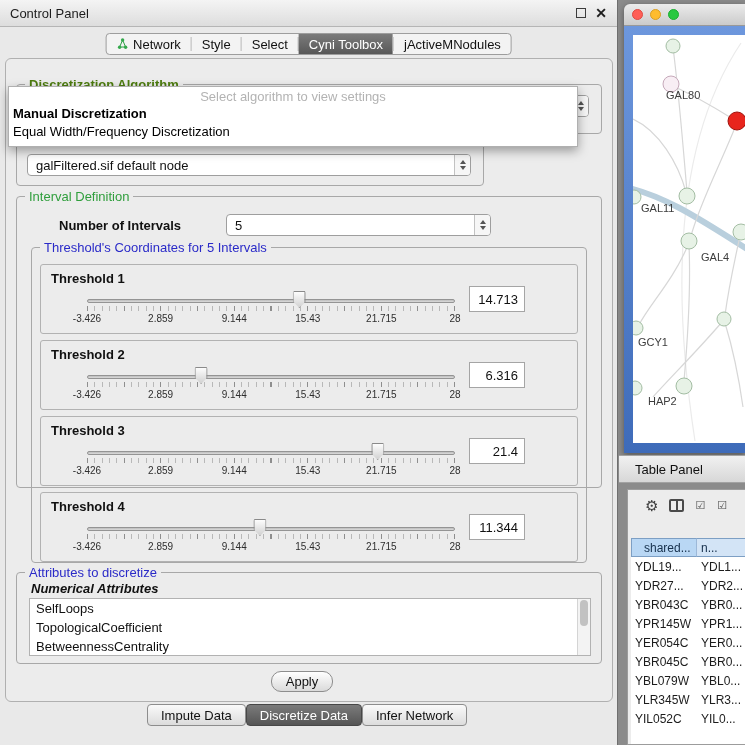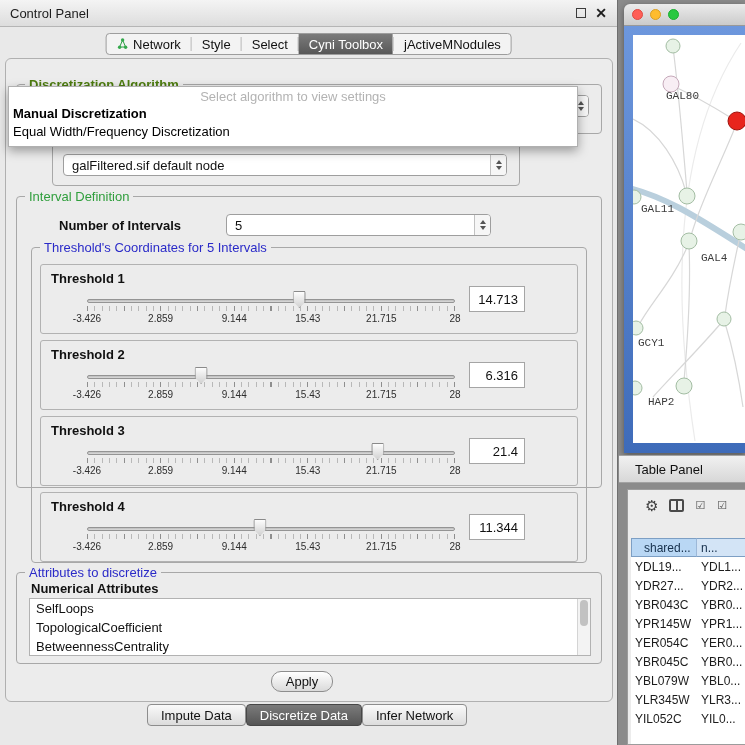--- a/index.html
+++ b/index.html
@@ -33,59 +33,59 @@
   .tri-up{width:0;height:0;border-left:3.5px solid transparent;border-right:3.5px solid transparent;border-bottom:4.5px solid #555;}
   .tri-down{width:0;height:0;border-left:3.5px solid transparent;border-right:3.5px solid transparent;border-top:4.5px solid #555;}
 
   #grp-algo{left:16px;top:84px;width:586px;height:50px;}
   #algo-combo{left:10px;right:12px;top:10px;}
 
   .dropdown{position:absolute;left:8px;top:86px;width:570px;background:#fff;border:1px solid #b0b0b0;box-shadow:0 4px 10px rgba(0,0,0,.35);z-index:30;padding-bottom:5px;}
   .dd-placeholder{text-align:center;color:#b3b3b3;font-size:13px;padding:2px 0 1px;}
   .dd-item{font-size:13px;color:#000;padding:1px 4px;line-height:16px;}
 
-  #grp-table{left:16px;top:140px;width:468px;height:46px;margin-left:36px;}
+  #grp-table{left:16px;top:140px;width:468px;height:46px;}
   #table-combo{left:10px;right:12px;top:13px;}
 
   #grp-interval{left:16px;top:196px;width:586px;height:292px;}
   .niv-label{position:absolute;left:42px;top:21px;font-size:13px;font-weight:bold;color:#111;}
   #niv-combo{left:209px;top:17px;width:265px;}
 
   #grp-thresh{left:14px;top:50px;width:556px;height:316px;}
   .threshold-box{position:absolute;left:8px;width:538px;height:70px;border:1px solid #b2b2b2;border-radius:3px;background:#ececec;}
   .th-label{position:absolute;left:10px;top:6px;font-size:13px;font-weight:bold;color:#111;}
   .slider{position:absolute;left:46px;top:24px;width:368px;height:42px;}
   .track{position:absolute;left:0;right:0;top:10px;height:4px;background:linear-gradient(#bdbdbd,#dcdcdc);border:1px solid #949494;border-radius:2px;}
   .thumb{position:absolute;top:2px;width:13px;height:17px;background:linear-gradient(#fdfdfd,#d2d2d2);border:1px solid #8a8a8a;clip-path:polygon(8% 0,92% 0,100% 10%,100% 60%,50% 100%,0 60%,0 10%);transform:translateX(-50%);}
   .ticks{position:absolute;left:0;right:0;top:17px;height:5px;background-image:repeating-linear-gradient(to right,#8e8e8e 0 1px,transparent 1px 36.7px),repeating-linear-gradient(to right,#b8b8b8 0 1px,transparent 1px 7.34px);}
   .scale{position:absolute;left:0;right:0;top:24px;height:12px;}
   .scale span{position:absolute;top:0;transform:translateX(-50%);font-size:10px;color:#2e2e2e;white-space:nowrap;}
   .th-value{position:absolute;left:428px;top:21px;width:56px;height:26px;background:#fff;border:1px solid #a5a5a5;font-size:13px;color:#111;display:flex;align-items:center;justify-content:flex-end;padding-right:6px;}
 
   #grp-attrs{left:16px;top:572px;width:586px;height:92px;}
-  .attrs-header{position:absolute;left:14px;top:8px;font-size:13px;font-weight:bold;color:#111;}
+  .attrs-header{position:absolute;left:14px;top:8px;font-size:13px;font-weight:bold;color:#111;font-style:italic;}
   .attr-list{position:absolute;left:12px;top:25px;width:562px;height:58px;background:#fff;border:1px solid #b2b2b2;overflow:hidden;}
   .attr-item{height:19px;line-height:19px;padding-left:6px;font-size:13px;color:#111;white-space:nowrap;}
   .attr-scroll{position:absolute;right:0;top:0;bottom:0;width:13px;background:#f3f3f3;border-left:1px solid #d4d4d4;}
   .attr-scroll-thumb{position:absolute;left:2px;top:1px;width:8px;height:26px;background:#c2c2c2;border-radius:4px;}
 
   .apply-btn{position:absolute;left:271px;top:671px;width:62px;height:21px;border:1px solid #8d8d8d;border-radius:10px;background:linear-gradient(#ffffff,#dadada);font-size:13px;color:#111;display:flex;align-items:center;justify-content:center;}
 
   .bottom-tabs{position:absolute;left:147px;top:704px;height:22px;display:flex;font-size:13px;}
   .btab{display:flex;align-items:center;padding:0 13px;border:1px solid #8d8d8d;border-radius:4px;background:linear-gradient(#fafafa,#dcdcdc);color:#111;white-space:nowrap;}
   .btab.sel{background:linear-gradient(#7b7b7b,#555555);border-color:#474747;color:#fff;}
 
   
   .network-window{position:absolute;left:624px;top:4px;width:121px;height:449px;border-radius:6px 0 0 0;overflow:hidden;box-shadow:0 2px 6px rgba(0,0,0,.4);}
   .nw-titlebar{position:absolute;left:0;top:0;right:0;height:22px;background:linear-gradient(#ebebeb,#cbcbcb);border-bottom:1px solid #999;display:flex;align-items:center;gap:7px;padding-left:8px;}
   .light{width:11px;height:11px;border-radius:50%;}
   .light.red{background:#ff5f57;border:1px solid #dd4a42;}
   .light.yellow{background:#febc2e;border:1px solid #d89e24;}
   .light.green{background:#28c840;border:1px solid #1dad32;}
-  .nw-body{position:absolute;left:0;top:22px;right:0;bottom:0;background:linear-gradient(180deg,#6d97dd,#3e6bb9);font-family:Liberation Mono, monospace;}
+  .nw-body{position:absolute;left:0;top:22px;right:0;bottom:0;background:linear-gradient(180deg,#6d97dd,#3e6bb9);}
   .nw-canvas{position:absolute;left:9px;top:9px;right:0;bottom:10px;background:#fff;overflow:hidden;}
   .edge{fill:none;stroke:#d7d7d7;stroke-width:1.2;}
   .edge.thick{stroke:#b9cfdd;stroke-width:6;}
   .edge.faint{stroke:#ebebeb;}
   .nlabel{font-size:11px;fill:#3c3c3c;}
 
   .tp-bar{position:absolute;left:619px;top:455px;width:126px;height:28px;background:linear-gradient(#f1f1f1,#d7d7d7);border-top:1px solid #a2a2a2;border-bottom:1px solid #a2a2a2;display:flex;align-items:center;padding-left:16px;font-size:13px;color:#111;}
 
   .tablewin{position:absolute;left:627px;top:489px;width:118px;height:256px;background:#ececec;border:1px solid #9c9c9c;border-right:none;}
   .t-toolbar{position:absolute;left:0;top:0;right:0;height:30px;display:flex;align-items:center;gap:11px;padding-left:17px;}

